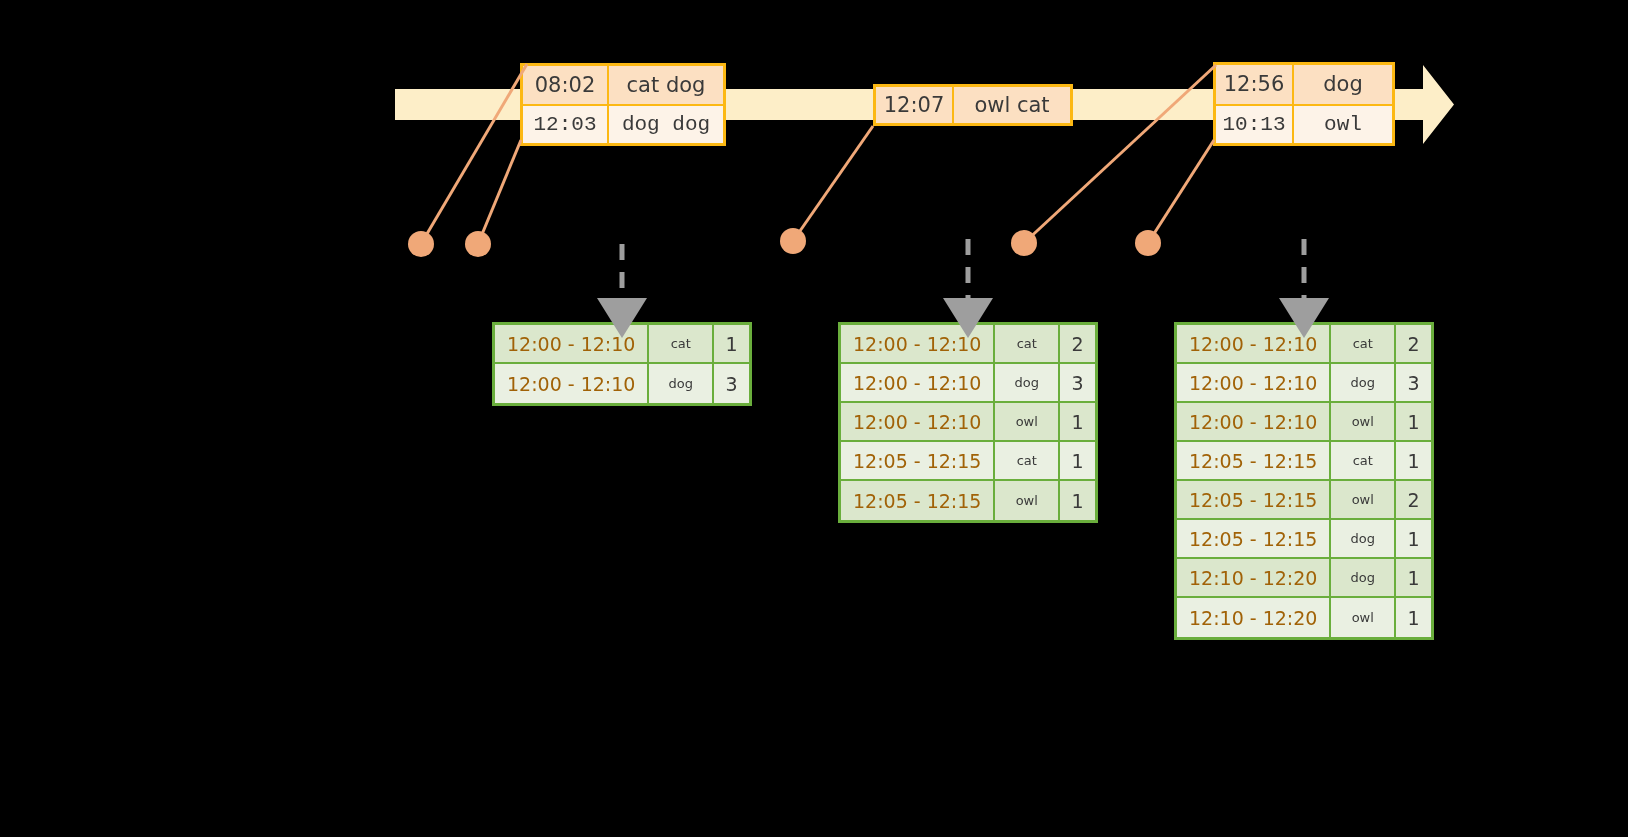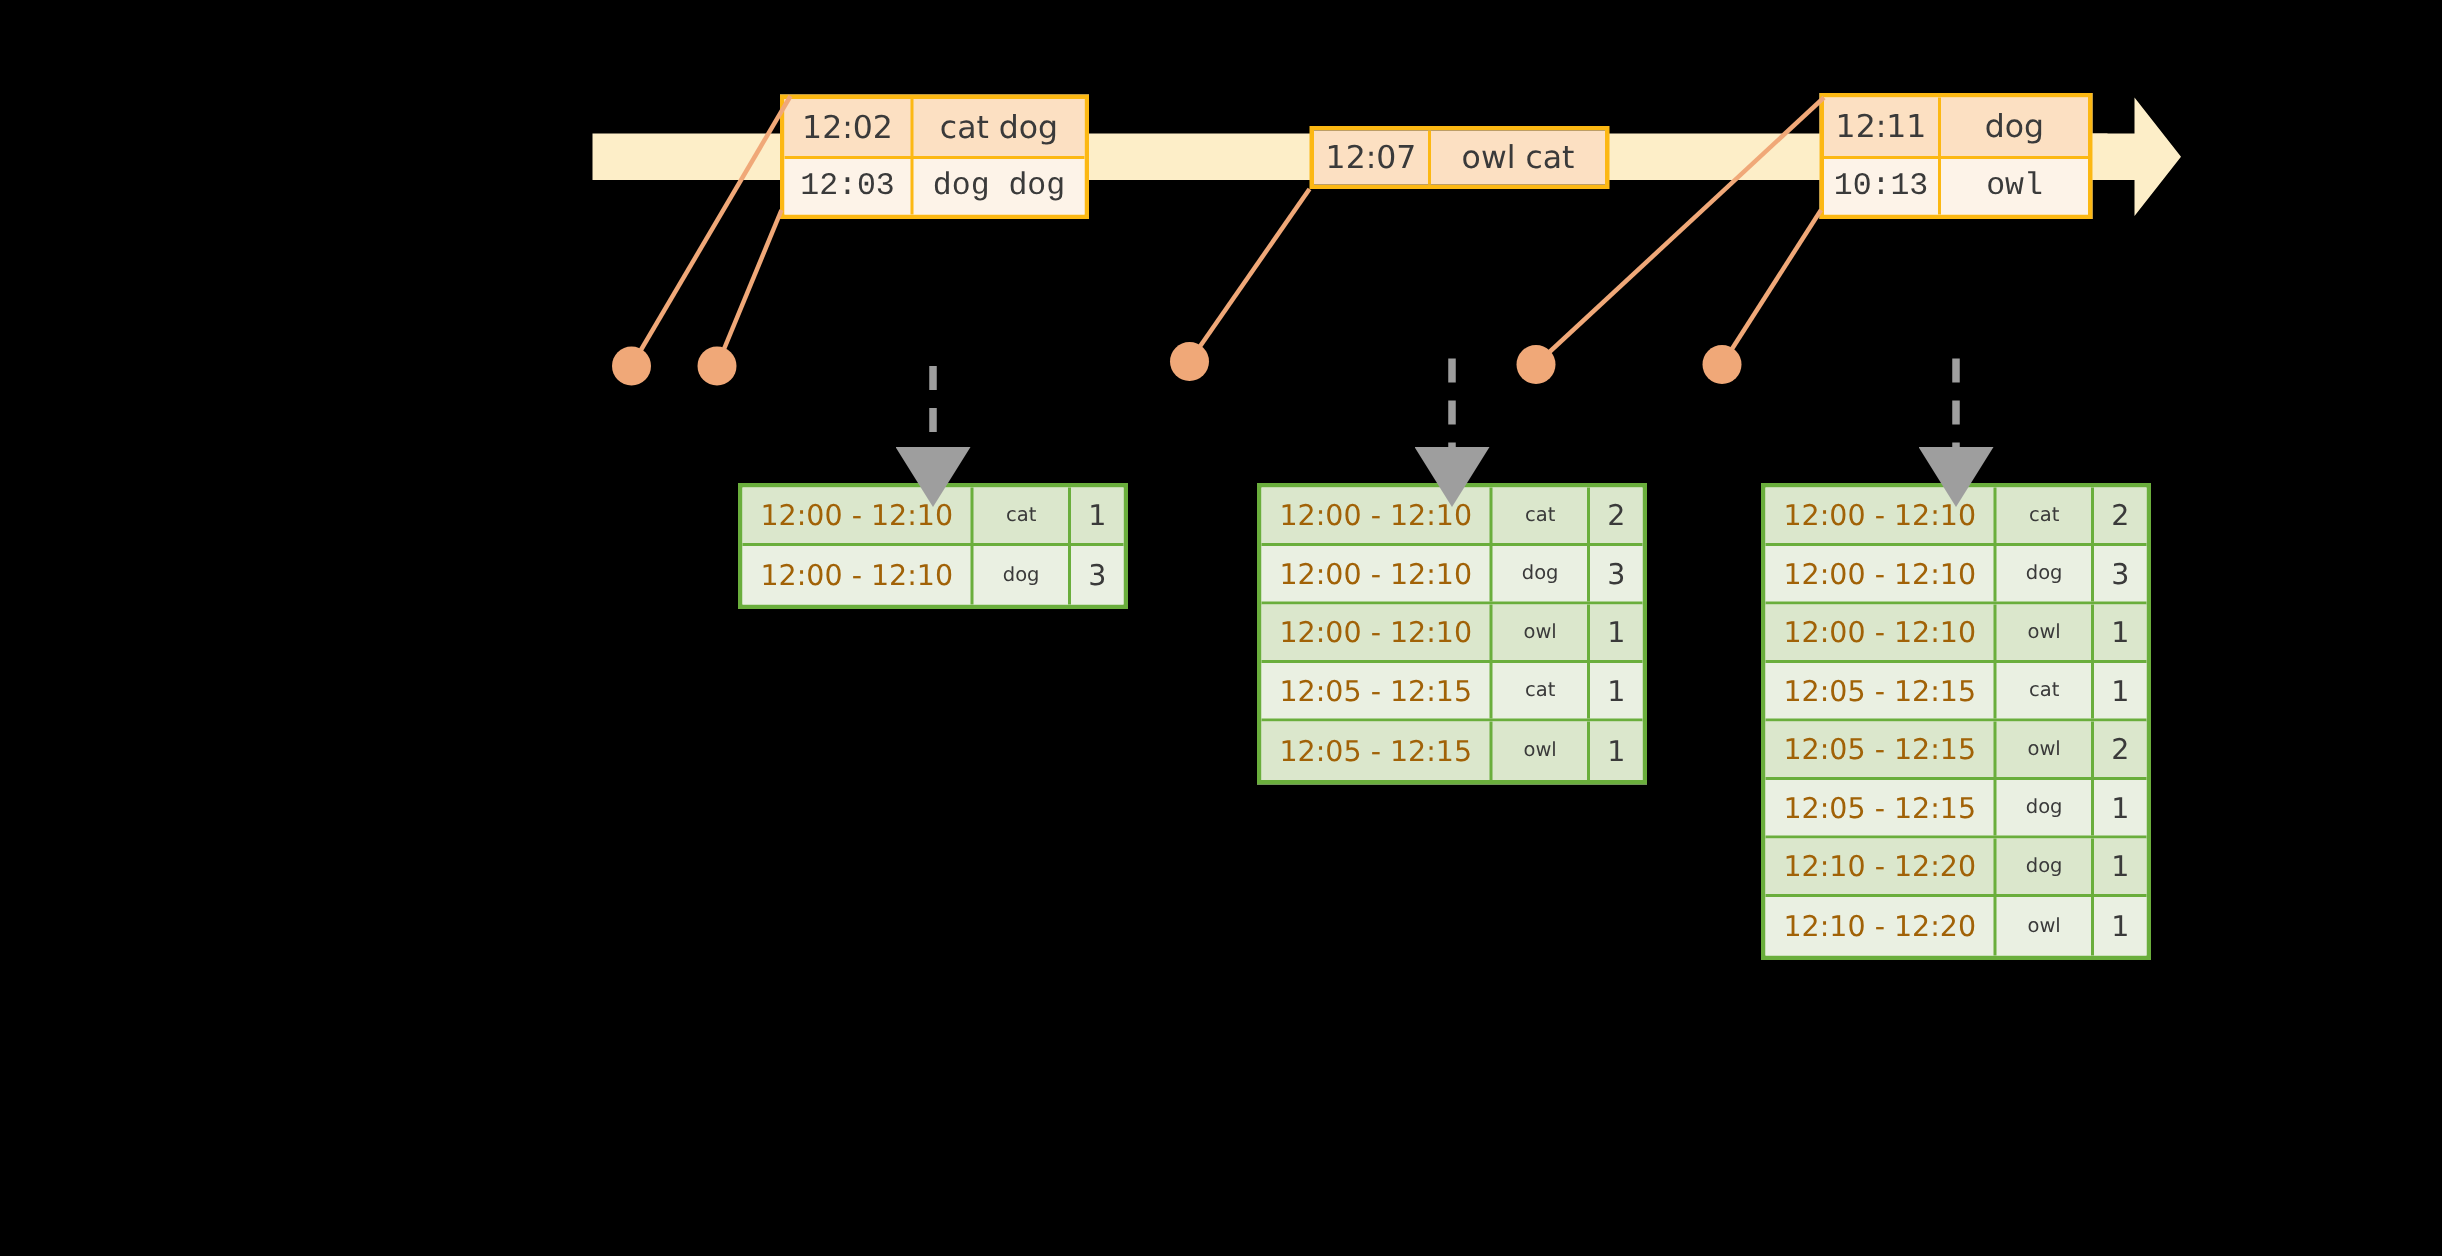--- a/index.html
+++ b/index.html
@@ -157,37 +157,37 @@
 
 <div id="stage">
 
   <div class="timeline-bar"></div>
   <svg class="timeline-arrowhead" viewBox="0 0 62 87" xmlns="http://www.w3.org/2000/svg">
     <path d="M0 28 L30 28 L30 4 L61 43.5 L30 83 L30 59 L0 59 Z" fill="#fdeec8"></path>
   </svg>
 
   <div class="event-box" id="box-a">
       <div class="event-row shaded">
-        <div class="ev-time">12:02</div>
+        <div class="ev-time">08:02</div>
         <div class="ev-payload">cat dog</div>
       </div>
       <div class="event-row plain">
         <div class="ev-time">12:03</div>
         <div class="ev-payload">dog dog</div>
       </div>
     </div>
   <div class="event-box" id="box-b">
       <div class="event-row shaded">
         <div class="ev-time">12:07</div>
         <div class="ev-payload">owl cat</div>
       </div>
     </div>
   <div class="event-box" id="box-c">
       <div class="event-row shaded">
-        <div class="ev-time">12:11</div>
+        <div class="ev-time">12:56</div>
         <div class="ev-payload">dog</div>
       </div>
       <div class="event-row plain">
         <div class="ev-time">10:13</div>
         <div class="ev-payload">owl</div>
       </div>
     </div>
 
   <div class="result-table" id="table-1">
       <div class="res-row shaded">

